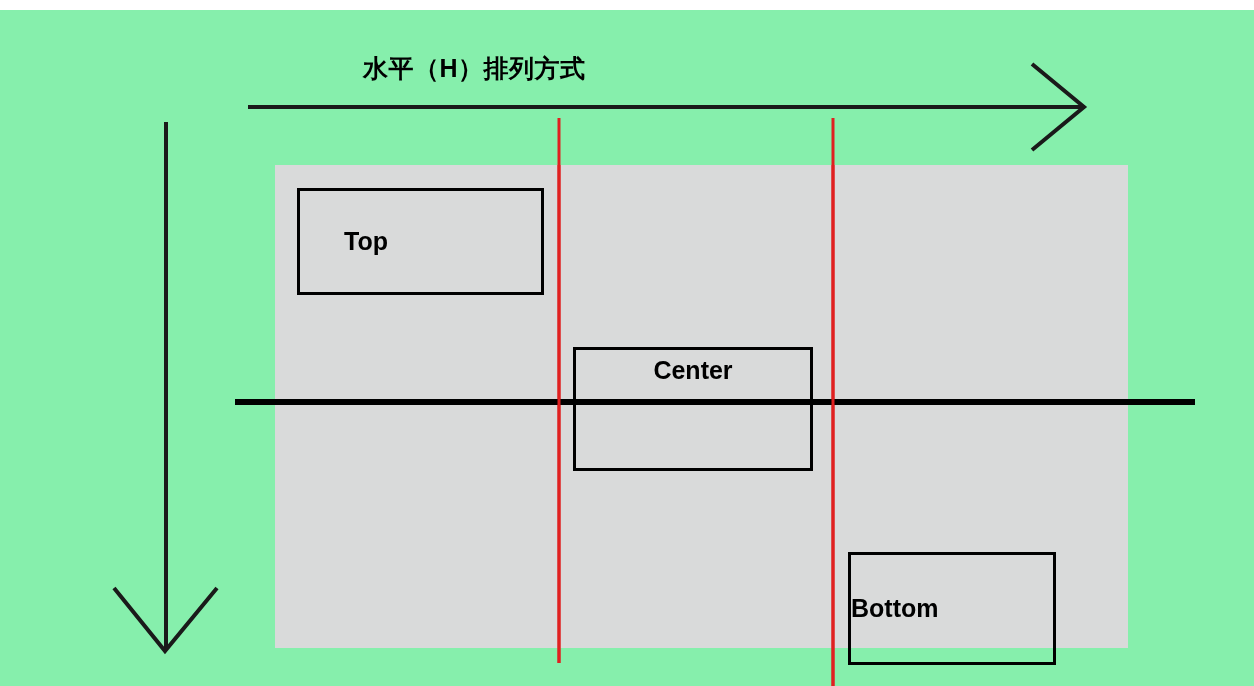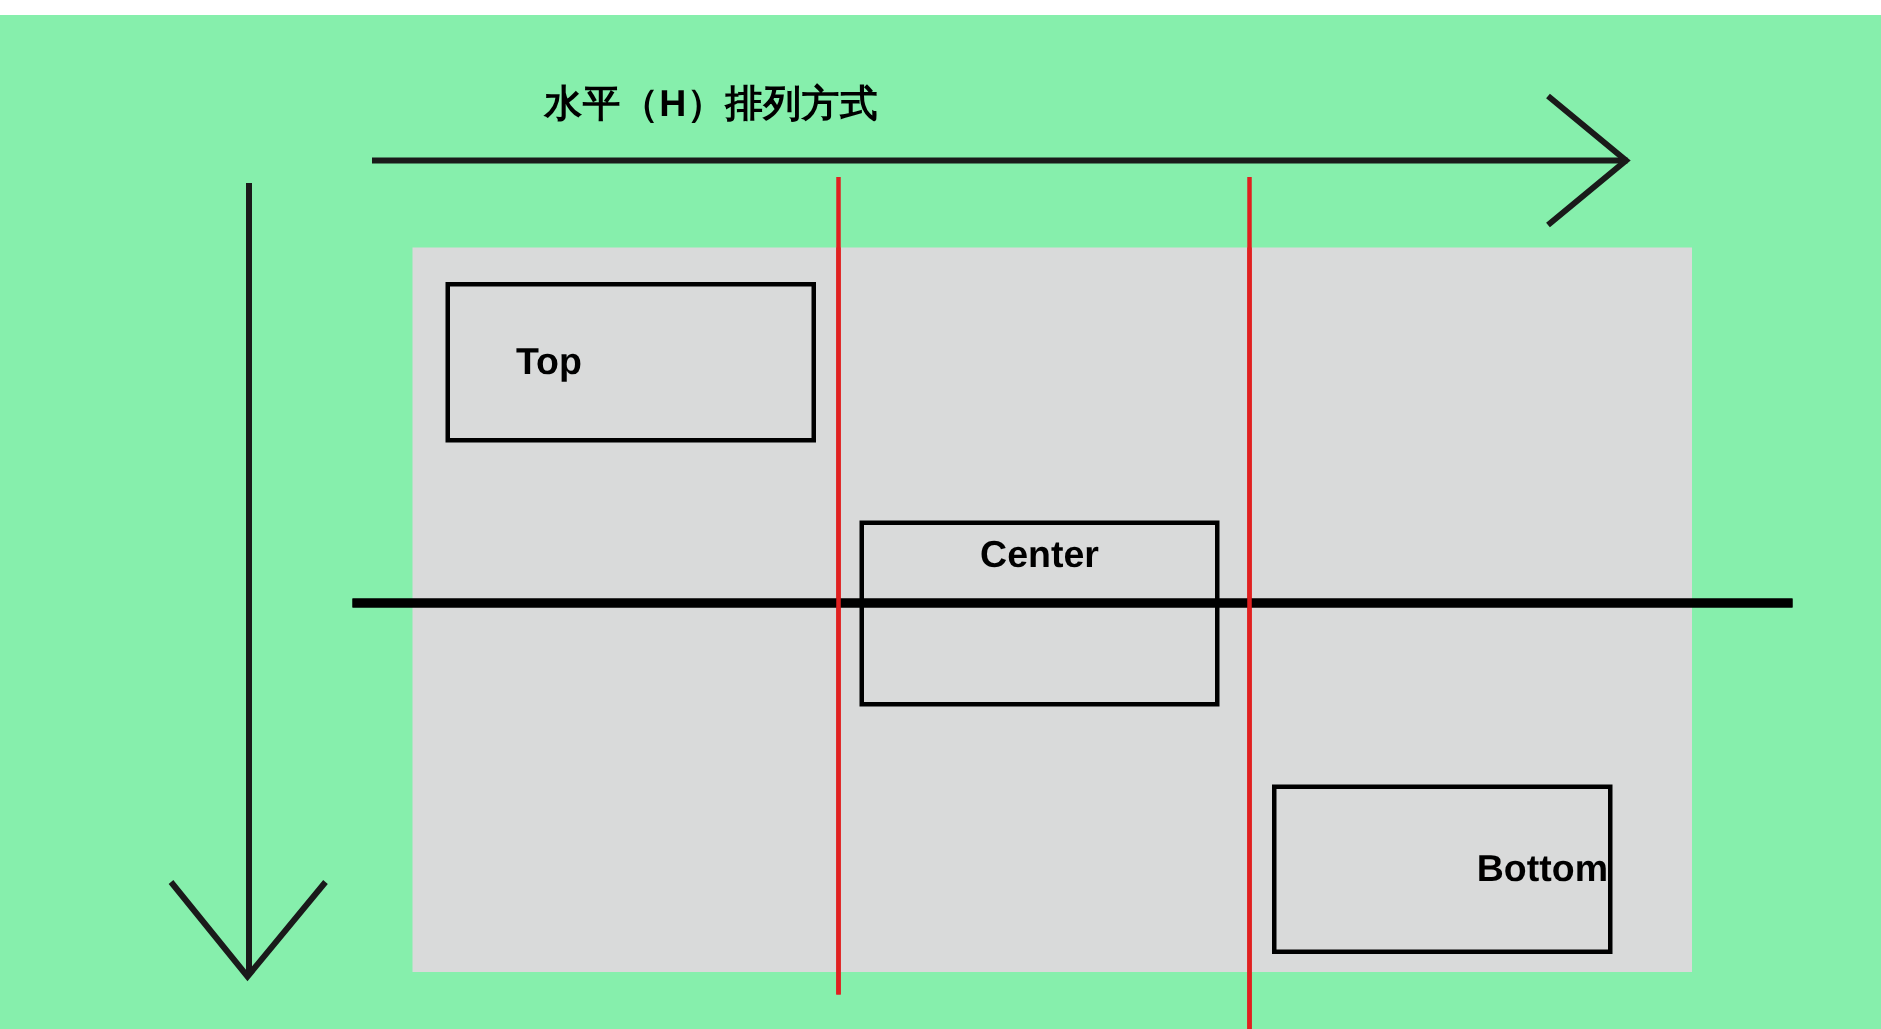--- a/index.html
+++ b/index.html
@@ -82,25 +82,25 @@
     left: 573px;
     top: 337px;
     width: 240px;
     height: 124px;
     align-items: flex-start;
     justify-content: center;
     padding-top: 8px;
   }
   .box-bottom {
     left: 848px;
-    top: 513px;
-    width: 227px;
+    top: 542px;
+    width: 208px;
     height: 113px;
     align-items: center;
-    justify-content: flex-end;
+    justify-content: flex-start;
   }
   .box-label {
     display: block;
     line-height: 1;
   }
 </style>
 </head>
 <body>
 
 <div id="canvas">

